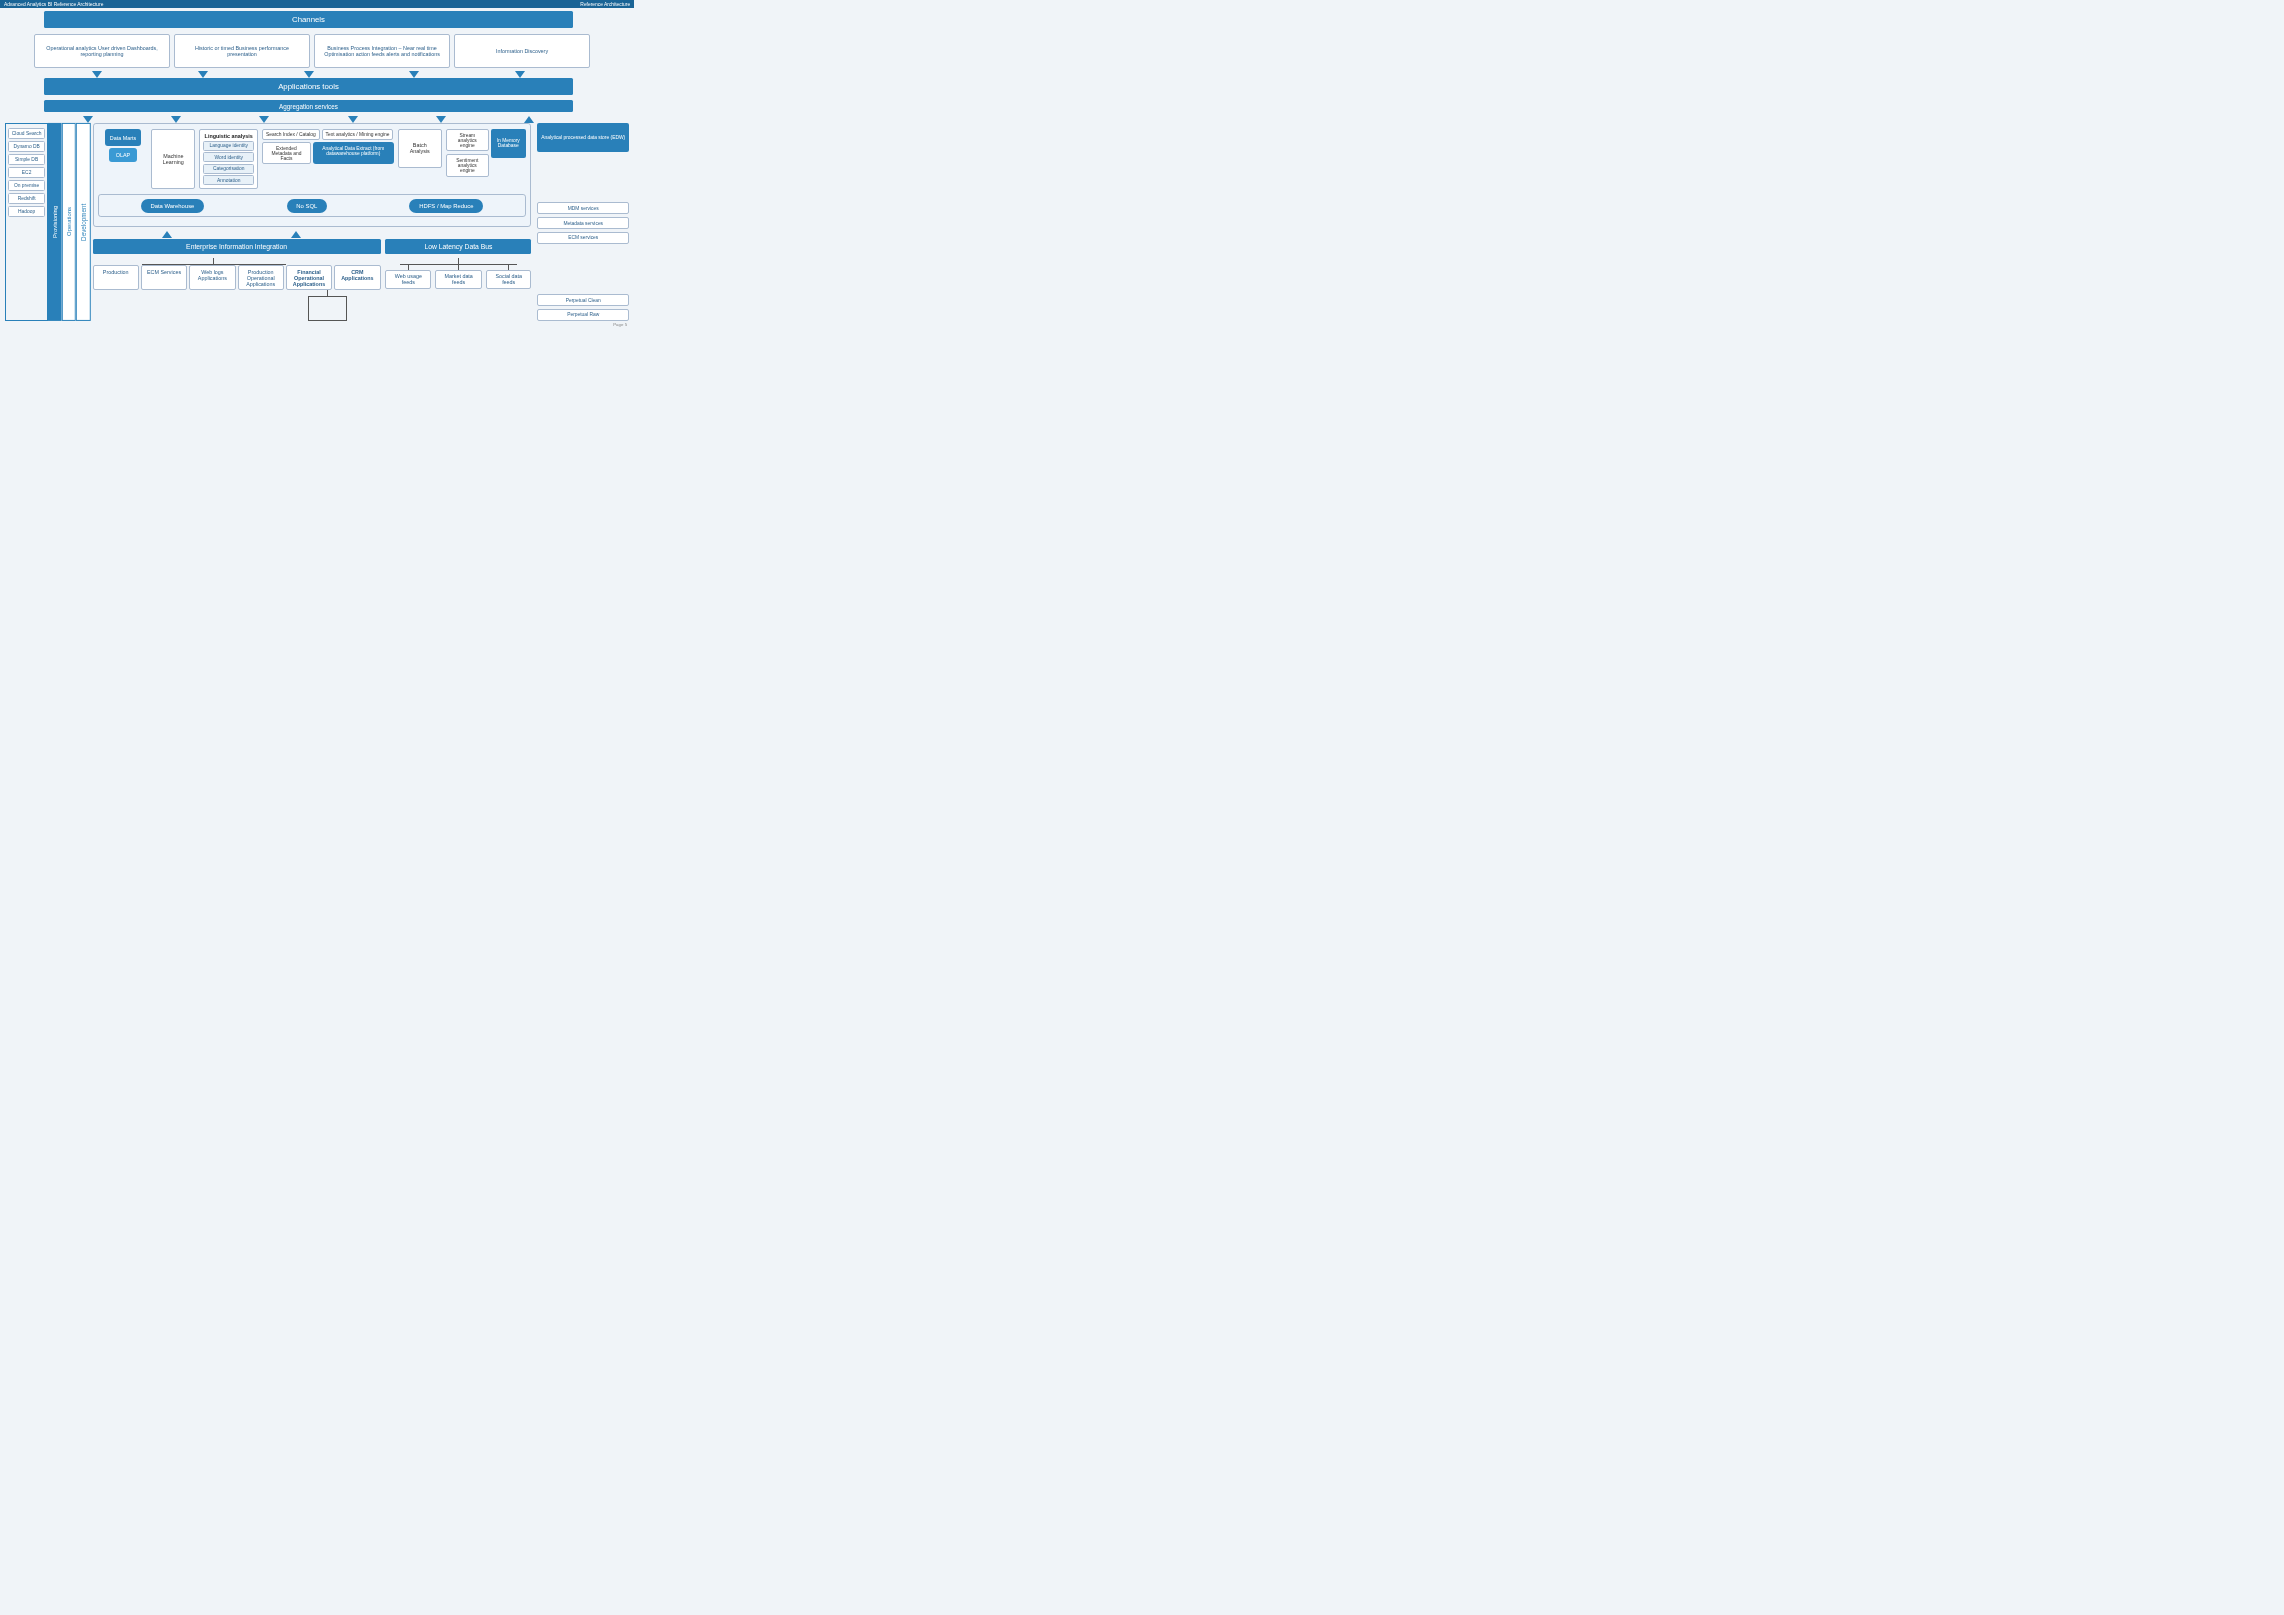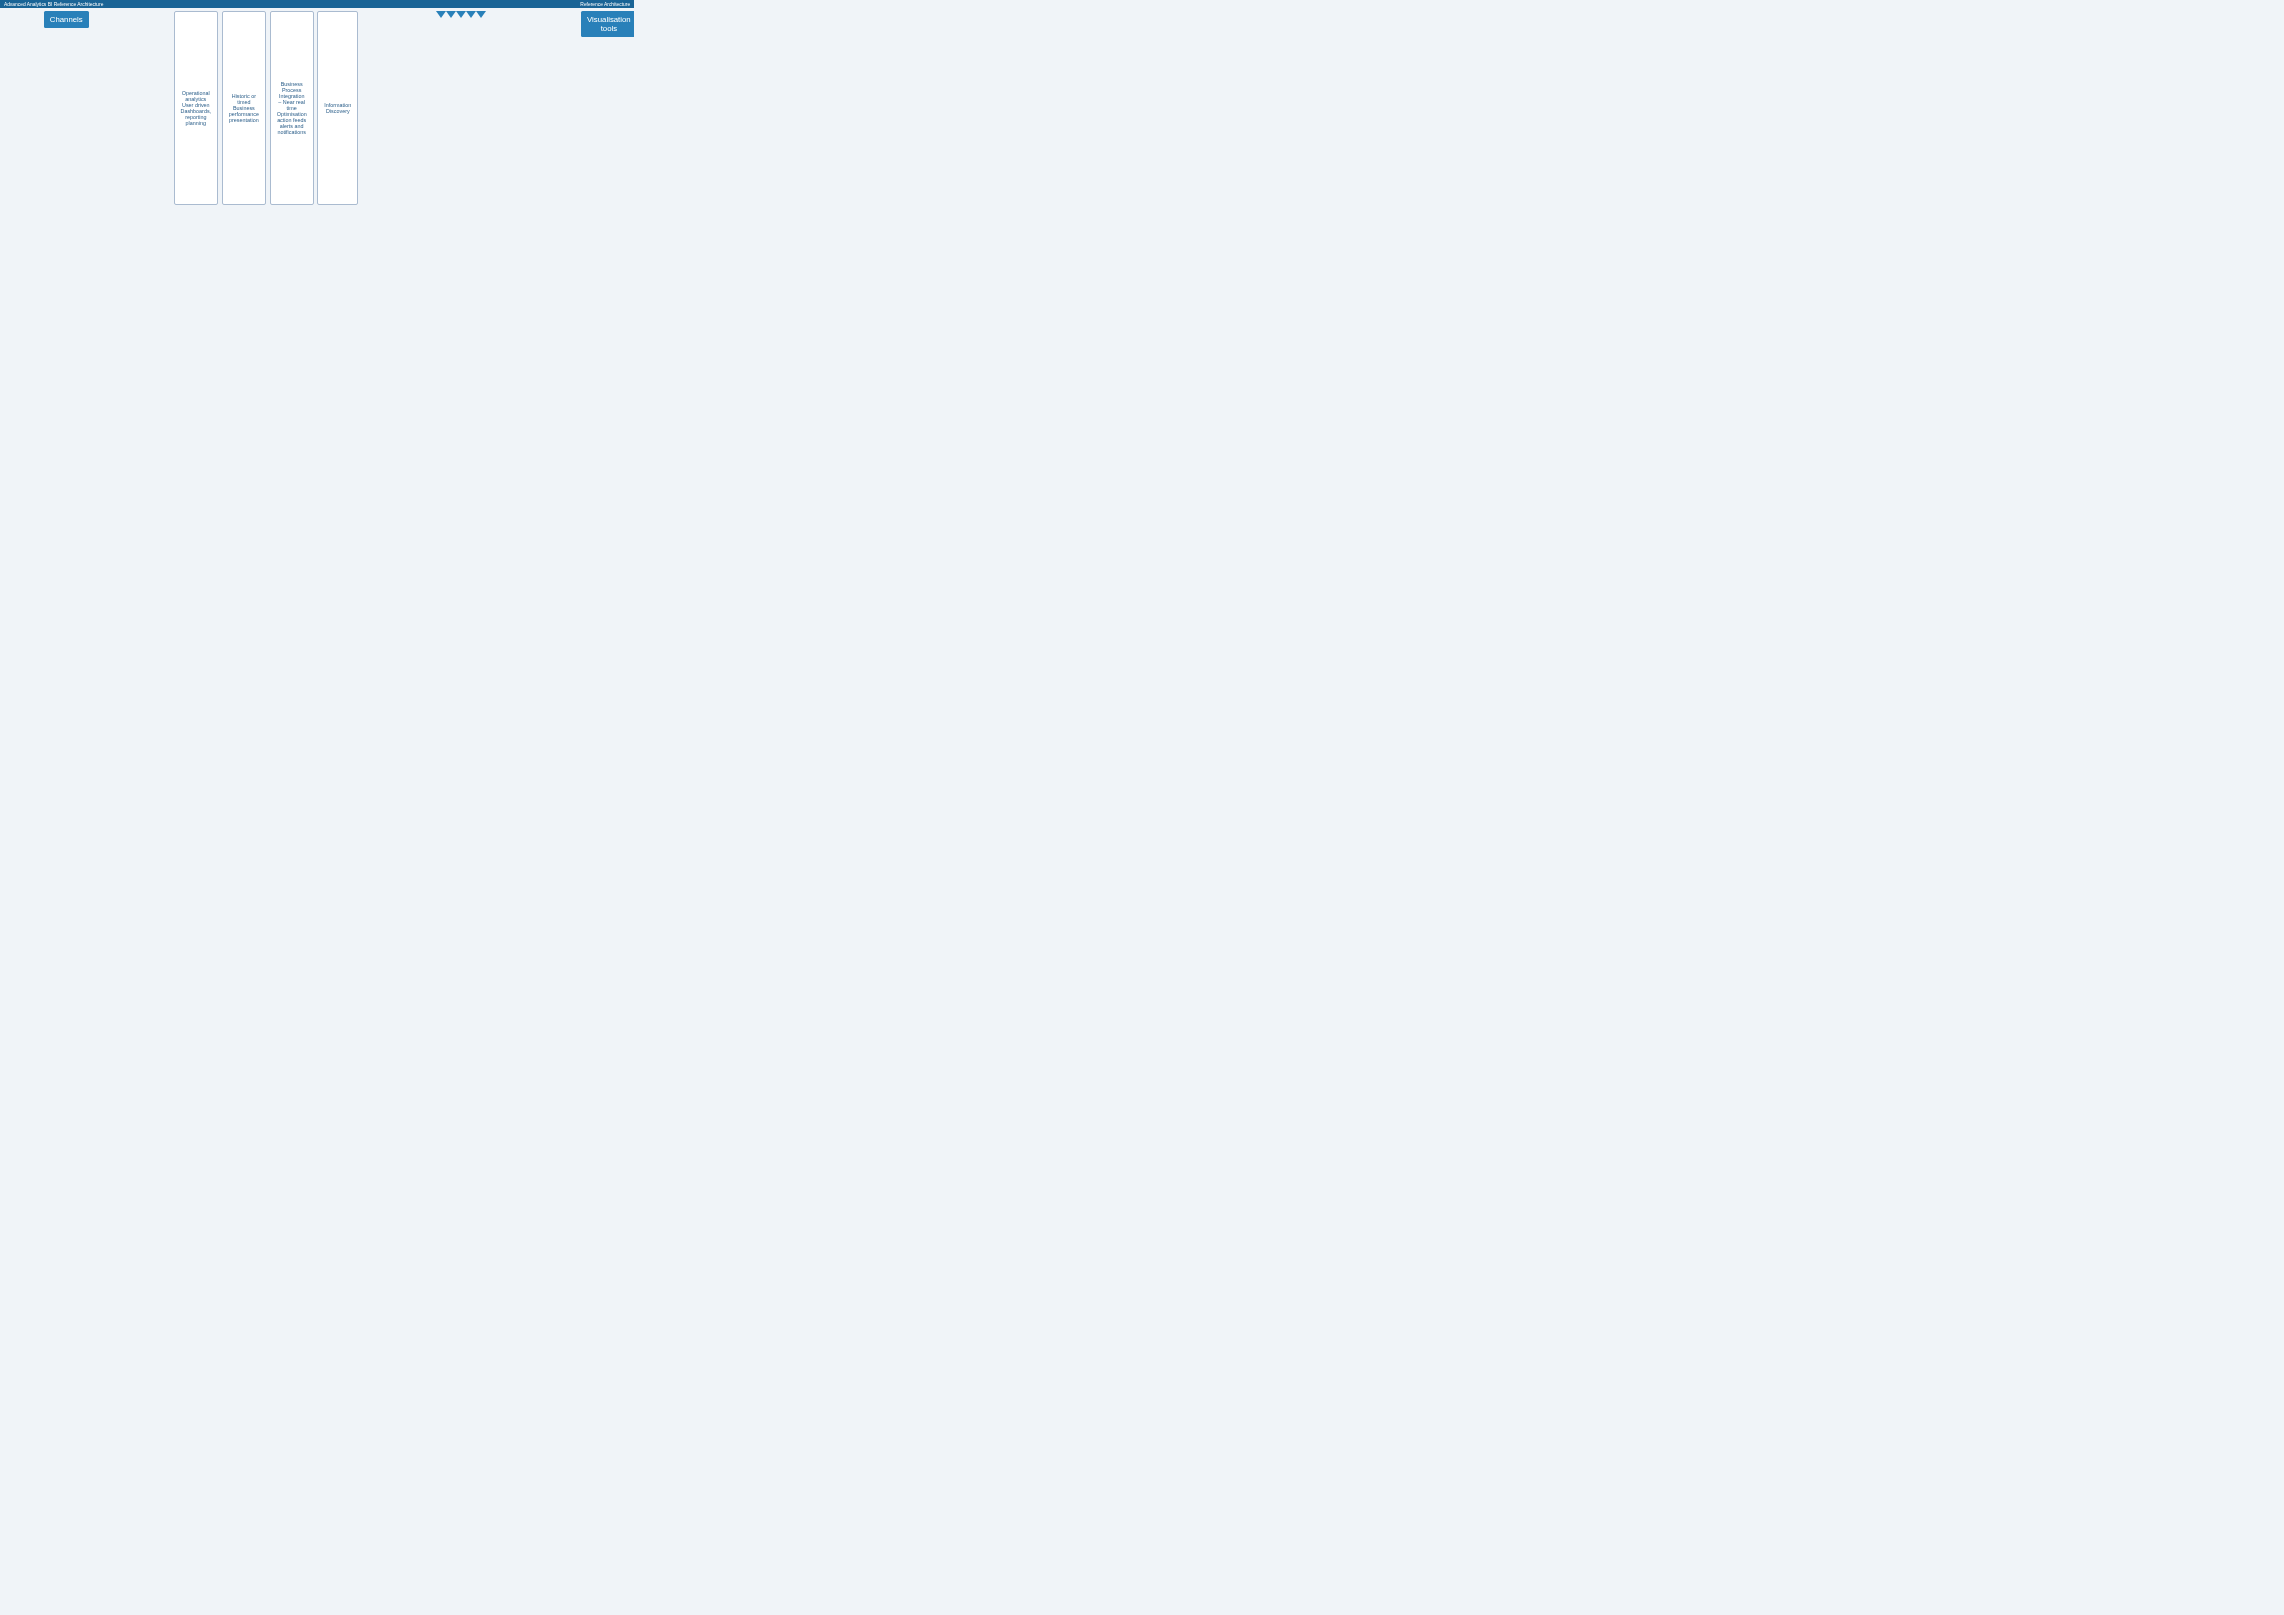--- a/index.html
+++ b/index.html
@@ -382,21 +382,21 @@
 
     .page-label {
       font-size: 4.4px;
       color: #888;
       text-align: right;
       padding: 1px 2px;
     }
 
     .full-layout {
       display: flex;
-      flex-direction: row;
+      flex-direction: column;
       padding: 2.9px 4.9px;
     }
 
     .row-flex {
       display: flex;
       align-items: stretch;
       gap: 2px;
     }
   </style>
 </head>
@@ -430,21 +430,21 @@
 
   <div style="margin-left:39px; margin-right:56px; display:flex; justify-content:space-around; margin-bottom:0px;">
     <div class="triangle-down"></div>
     <div class="triangle-down"></div>
     <div class="triangle-down"></div>
     <div class="triangle-down"></div>
     <div class="triangle-down"></div>
   </div>
 
   <div style="margin-left:39px; margin-right:56px; margin-bottom:1px;">
-    <div class="blue-bar">Visualisation tools</div>
+    <div class="blue-bar">Applications tools</div>
   </div>
 
   <div style="margin-left:39px; margin-right:56px; margin-bottom:1px;">
     <div class="blue-bar-sm">Aggregation services</div>
   </div>
 
   <div style="margin-left:39px; margin-right:56px; display:flex; justify-content:space-around; margin-bottom:0px;">
     <div class="triangle-down"></div>
     <div class="triangle-down"></div>
     <div class="triangle-down"></div>

